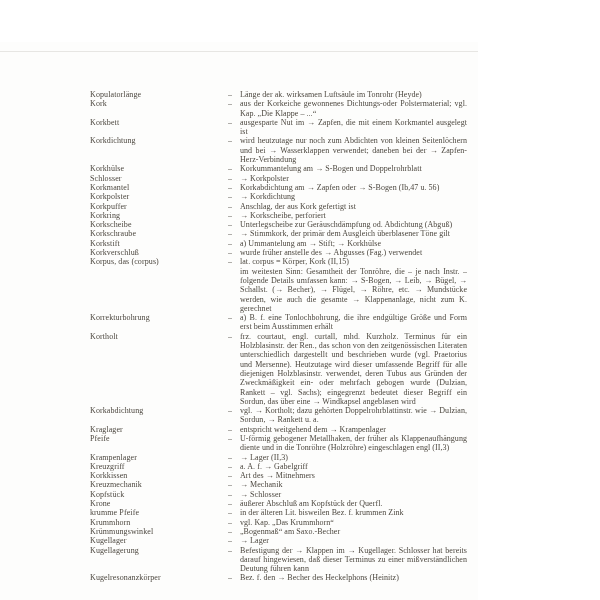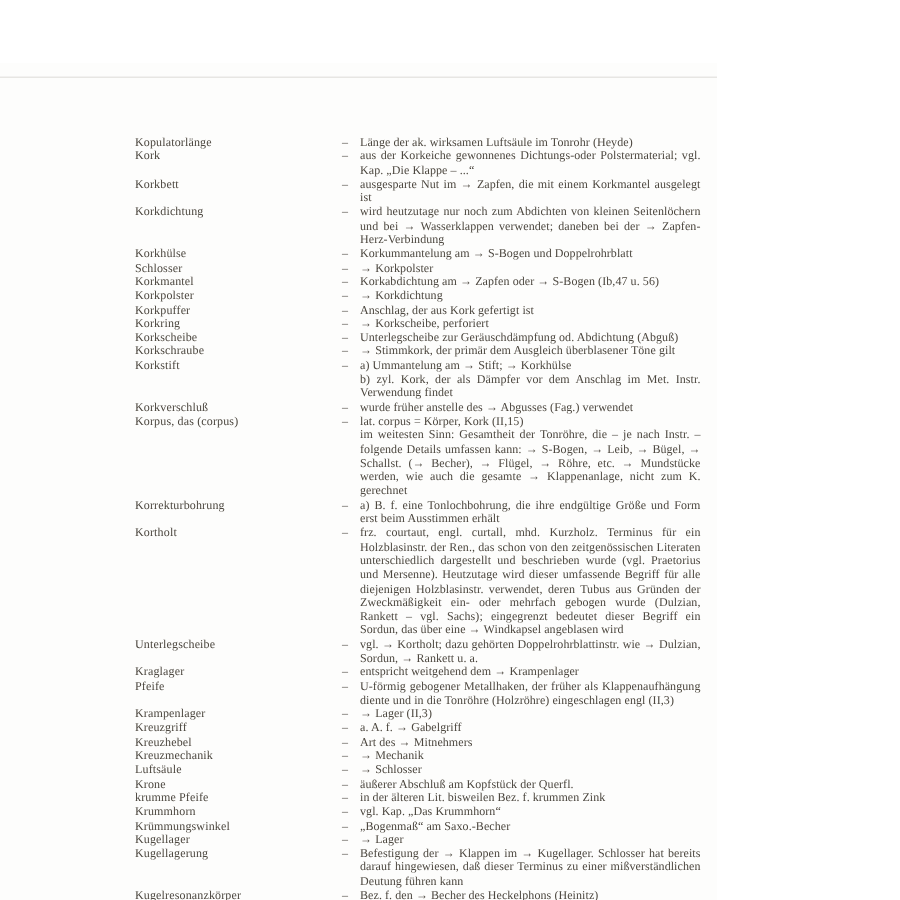--- a/index.html
+++ b/index.html
@@ -199,24 +199,20 @@
         </div>
   </div>
 
   <div class="entry">
     <div class="term">Korkstift</div>
     <div class="defs">
           <div class="def-par">
             <span class="dash">–</span>
             <span class="def-text">a) Ummantelung am → Stift; → Korkhülse</span>
           </div>
-          <div class="def-par">
-            <span class="dash"></span>
-            <span class="def-text">b) zyl. Kork, der als Dämpfer vor dem Anschlag im Met. Instr. Verwendung findet</span>
-          </div>
         </div>
   </div>
 
   <div class="entry">
     <div class="term">Korkverschluß</div>
     <div class="defs">
           <div class="def-par">
             <span class="dash">–</span>
             <span class="def-text">wurde früher anstelle des → Abgusses (Fag.) verwendet</span>
           </div>
@@ -251,21 +247,21 @@
     <div class="term">Kortholt</div>
     <div class="defs">
           <div class="def-par">
             <span class="dash">–</span>
             <span class="def-text">frz. courtaut, engl. curtall, mhd. Kurzholz. Terminus für ein Holzblasinstr. der Ren., das schon von den zeitgenössischen Literaten unterschiedlich dargestellt und beschrieben wurde (vgl. Praetorius und Mersenne). Heutzutage wird dieser umfassende Begriff für alle diejenigen Holzblasinstr. verwendet, deren Tubus aus Gründen der Zweckmäßigkeit ein- oder mehrfach gebogen wurde (Dulzian, Rankett – vgl. Sachs); eingegrenzt bedeutet dieser Begriff ein Sordun, das über eine → Windkapsel angeblasen wird</span>
           </div>
         </div>
   </div>
 
   <div class="entry">
-    <div class="term">Unterlegscheibe</div>
+    <div class="term">Korkabdichtung</div>
     <div class="defs">
           <div class="def-par">
             <span class="dash">–</span>
             <span class="def-text">vgl. → Kortholt; dazu gehörten Doppelrohrblattinstr. wie → Dulzian, Sordun, → Rankett u. a.</span>
           </div>
         </div>
   </div>
 
   <div class="entry">
     <div class="term">Kraglager</div>
@@ -301,41 +297,41 @@
     <div class="term">Kreuzgriff</div>
     <div class="defs">
           <div class="def-par">
             <span class="dash">–</span>
             <span class="def-text">a. A. f. → Gabelgriff</span>
           </div>
         </div>
   </div>
 
   <div class="entry">
-    <div class="term">Kreuzhebel</div>
+    <div class="term">Korkkissen</div>
     <div class="defs">
           <div class="def-par">
             <span class="dash">–</span>
             <span class="def-text">Art des → Mitnehmers</span>
           </div>
         </div>
   </div>
 
   <div class="entry">
     <div class="term">Kreuzmechanik</div>
     <div class="defs">
           <div class="def-par">
             <span class="dash">–</span>
             <span class="def-text">→ Mechanik</span>
           </div>
         </div>
   </div>
 
   <div class="entry">
-    <div class="term">Luftsäule</div>
+    <div class="term">Kopfstück</div>
     <div class="defs">
           <div class="def-par">
             <span class="dash">–</span>
             <span class="def-text">→ Schlosser</span>
           </div>
         </div>
   </div>
 
   <div class="entry">
     <div class="term">Krone</div>

